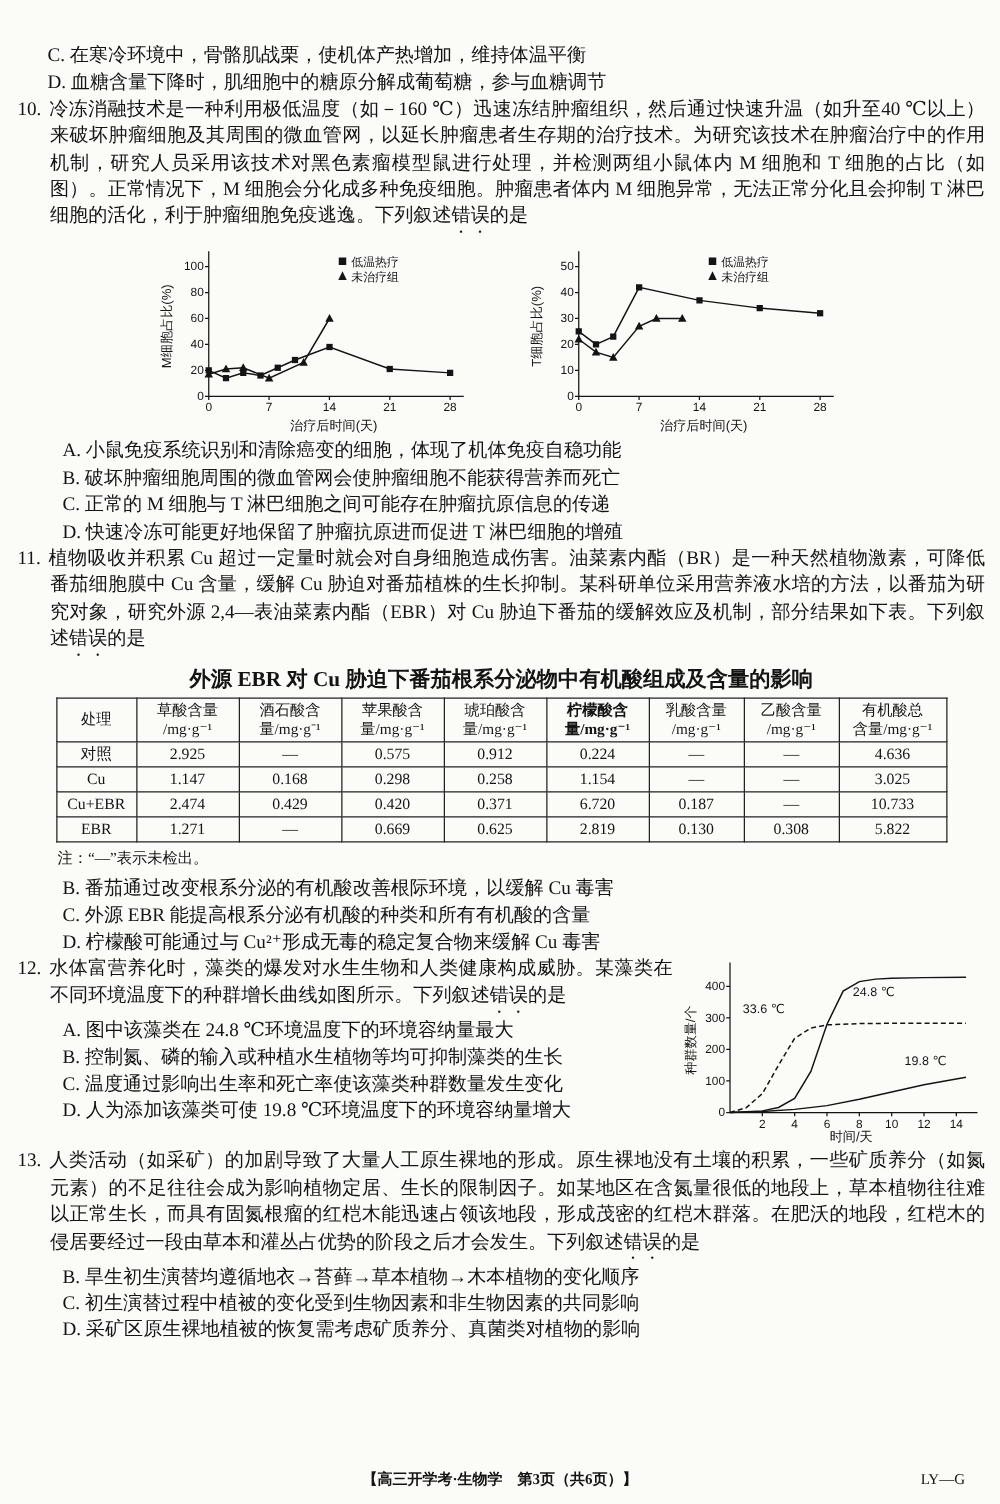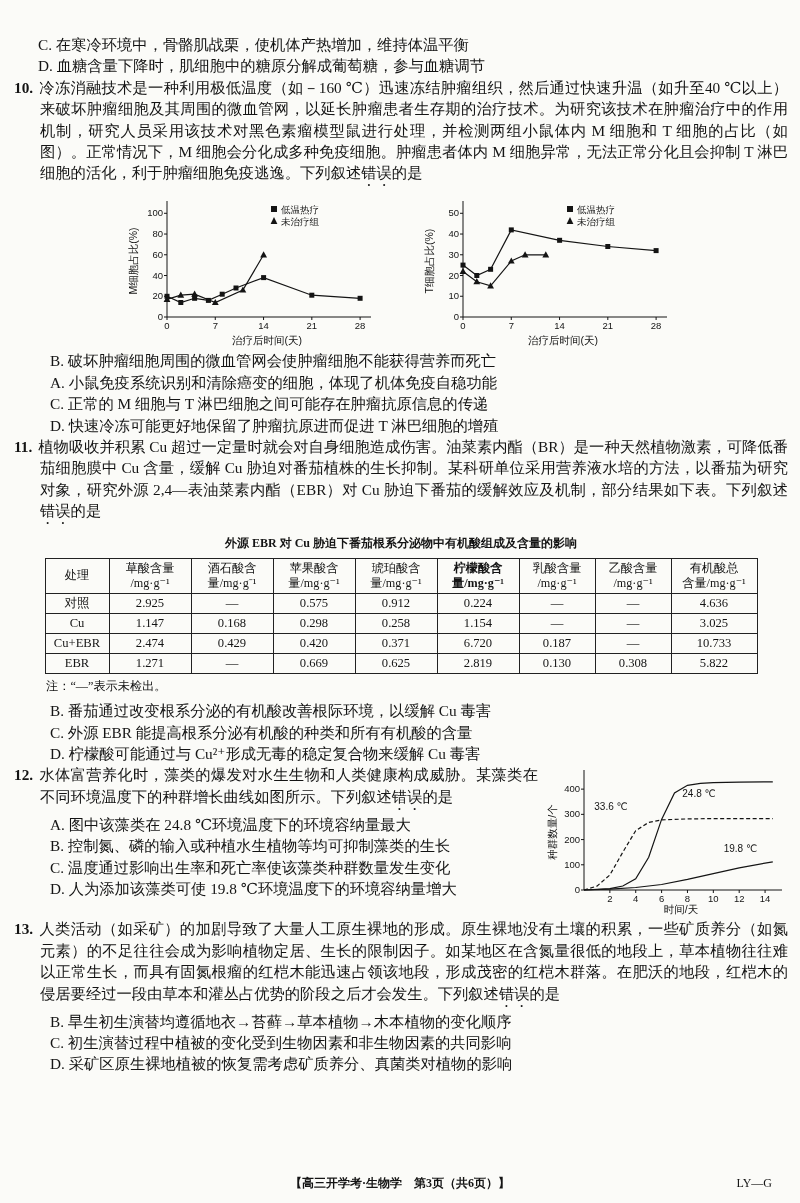--- a/index.html
+++ b/index.html
@@ -5,34 +5,34 @@
   *{box-sizing:border-box;}
   html,body{margin:0;padding:0;}
   body{
     width:800px;height:1203px;
     background:#fbfbf8;color:#141414;
     font-family:"Liberation Serif","DejaVu Serif",serif;
     font-size:15.3px;line-height:21.4px;
   }
   .page{width:800px;height:1203px;padding:34px 12px 0 14px;position:relative;overflow:hidden;}
   .stem{margin:0;padding-left:26px;text-indent:-26px;text-align:justify;}
-  .qnum{padding-right:6px;font-weight:bold;}
+  .qnum{padding-right:6px;}
   .opt{margin-left:36px;text-align:justify;}
   .topopt{margin-left:24px;}
   .em-dots{
     -webkit-text-emphasis:filled dot;-webkit-text-emphasis-position:under right;
     text-emphasis:filled dot;text-emphasis-position:under right;
   }
   .charts{display:flex;justify-content:center;gap:44px;margin:5px 0 3px;}
   svg{display:block;}
   svg .ax{stroke:#141414;stroke-width:1;}
   svg .tk{font:9.5px "Liberation Sans","DejaVu Sans",sans-serif;fill:#141414;}
   svg .alb{font:10.5px "Liberation Sans","DejaVu Sans",sans-serif;fill:#141414;}
   svg .clb{font:10px "Liberation Sans","DejaVu Sans",sans-serif;fill:#141414;}
-  .tbl-title{text-align:center;font-weight:bold;font-size:12px;margin:5px 0 3px;}
+  .tbl-title{text-align:center;font-weight:bold;font-size:17px;margin:5px 0 3px;}
   table.acid{border-collapse:collapse;margin:0 auto;table-layout:fixed;width:712px;
     font-size:12.6px;line-height:15px;}
   .acid th,.acid td{border:1px solid #222;padding:2px 2px;text-align:center;font-weight:normal;}
   .acid th{font-size:12.2px;}
   .note{font-size:12.2px;margin:2px 0 3px 32px;}
   .q12-chart{float:right;margin:2px 2px 2px 8px;}
   .q12-wrap::after{content:"";display:block;clear:both;}
   .footer{position:absolute;left:0;right:0;bottom:9px;text-align:center;
     font-size:12px;font-weight:bold;}
   .footer .code{position:absolute;right:28px;bottom:0;font-weight:normal;}
@@ -141,22 +141,22 @@
           <path d="M102.1 56.2 L105.5 62.4 L98.7 62.4 Z" fill="#141414"></path>
           <path d="M122.8 56.2 L126.2 62.4 L119.4 62.4 Z" fill="#141414"></path>
           <rect x="144" y="11" width="6" height="6" fill="#141414"></rect>
           <text class="tk" x="154" y="17.5">低温热疗</text>
           <path d="M147 22 L150.4 29 L143.6 29 Z" fill="#141414"></path>
           <text class="tk" x="154" y="29.5">未治疗组</text>
           <text class="alb" x="140" y="149" text-anchor="middle">治疗后时间(天)</text>
           <text class="alb" transform="translate(10 66) rotate(-90)" text-anchor="middle">T细胞占比(%)</text>
         </svg>
     </div>
+    <div class="opt">A. 小鼠免疫系统识别和清除癌变的细胞，体现了机体免疫自稳功能</div>
     <div class="opt">B. 破坏肿瘤细胞周围的微血管网会使肿瘤细胞不能获得营养而死亡</div>
-    <div class="opt">A. 小鼠免疫系统识别和清除癌变的细胞，体现了机体免疫自稳功能</div>
     <div class="opt">C. 正常的 M 细胞与 T 淋巴细胞之间可能存在肿瘤抗原信息的传递</div>
     <div class="opt">D. 快速冷冻可能更好地保留了肿瘤抗原进而促进 T 淋巴细胞的增殖</div>
   </section>
 
   <section>
     <p class="stem"><span class="qnum">11.</span><span>植物吸收并积累 Cu 超过一定量时就会对自身细胞造成伤害。油菜素内酯（BR）是一种天然植物激素，可降低番茄细胞膜中 Cu 含量，缓解 Cu 胁迫对番茄植株的生长抑制。某科研单位采用营养液水培的方法，以番茄为研究对象，研究外源 2,4—表油菜素内酯（EBR）对 Cu 胁迫下番茄的缓解效应及机制，部分结果如下表。下列叙述</span><span class="em-dots">错误</span><span>的是</span></p>
     <div class="tbl-title">外源 EBR 对 Cu 胁迫下番茄根系分泌物中有机酸组成及含量的影响</div>
     <table class="acid">
       <thead id="acid-thead">
           <tr>

